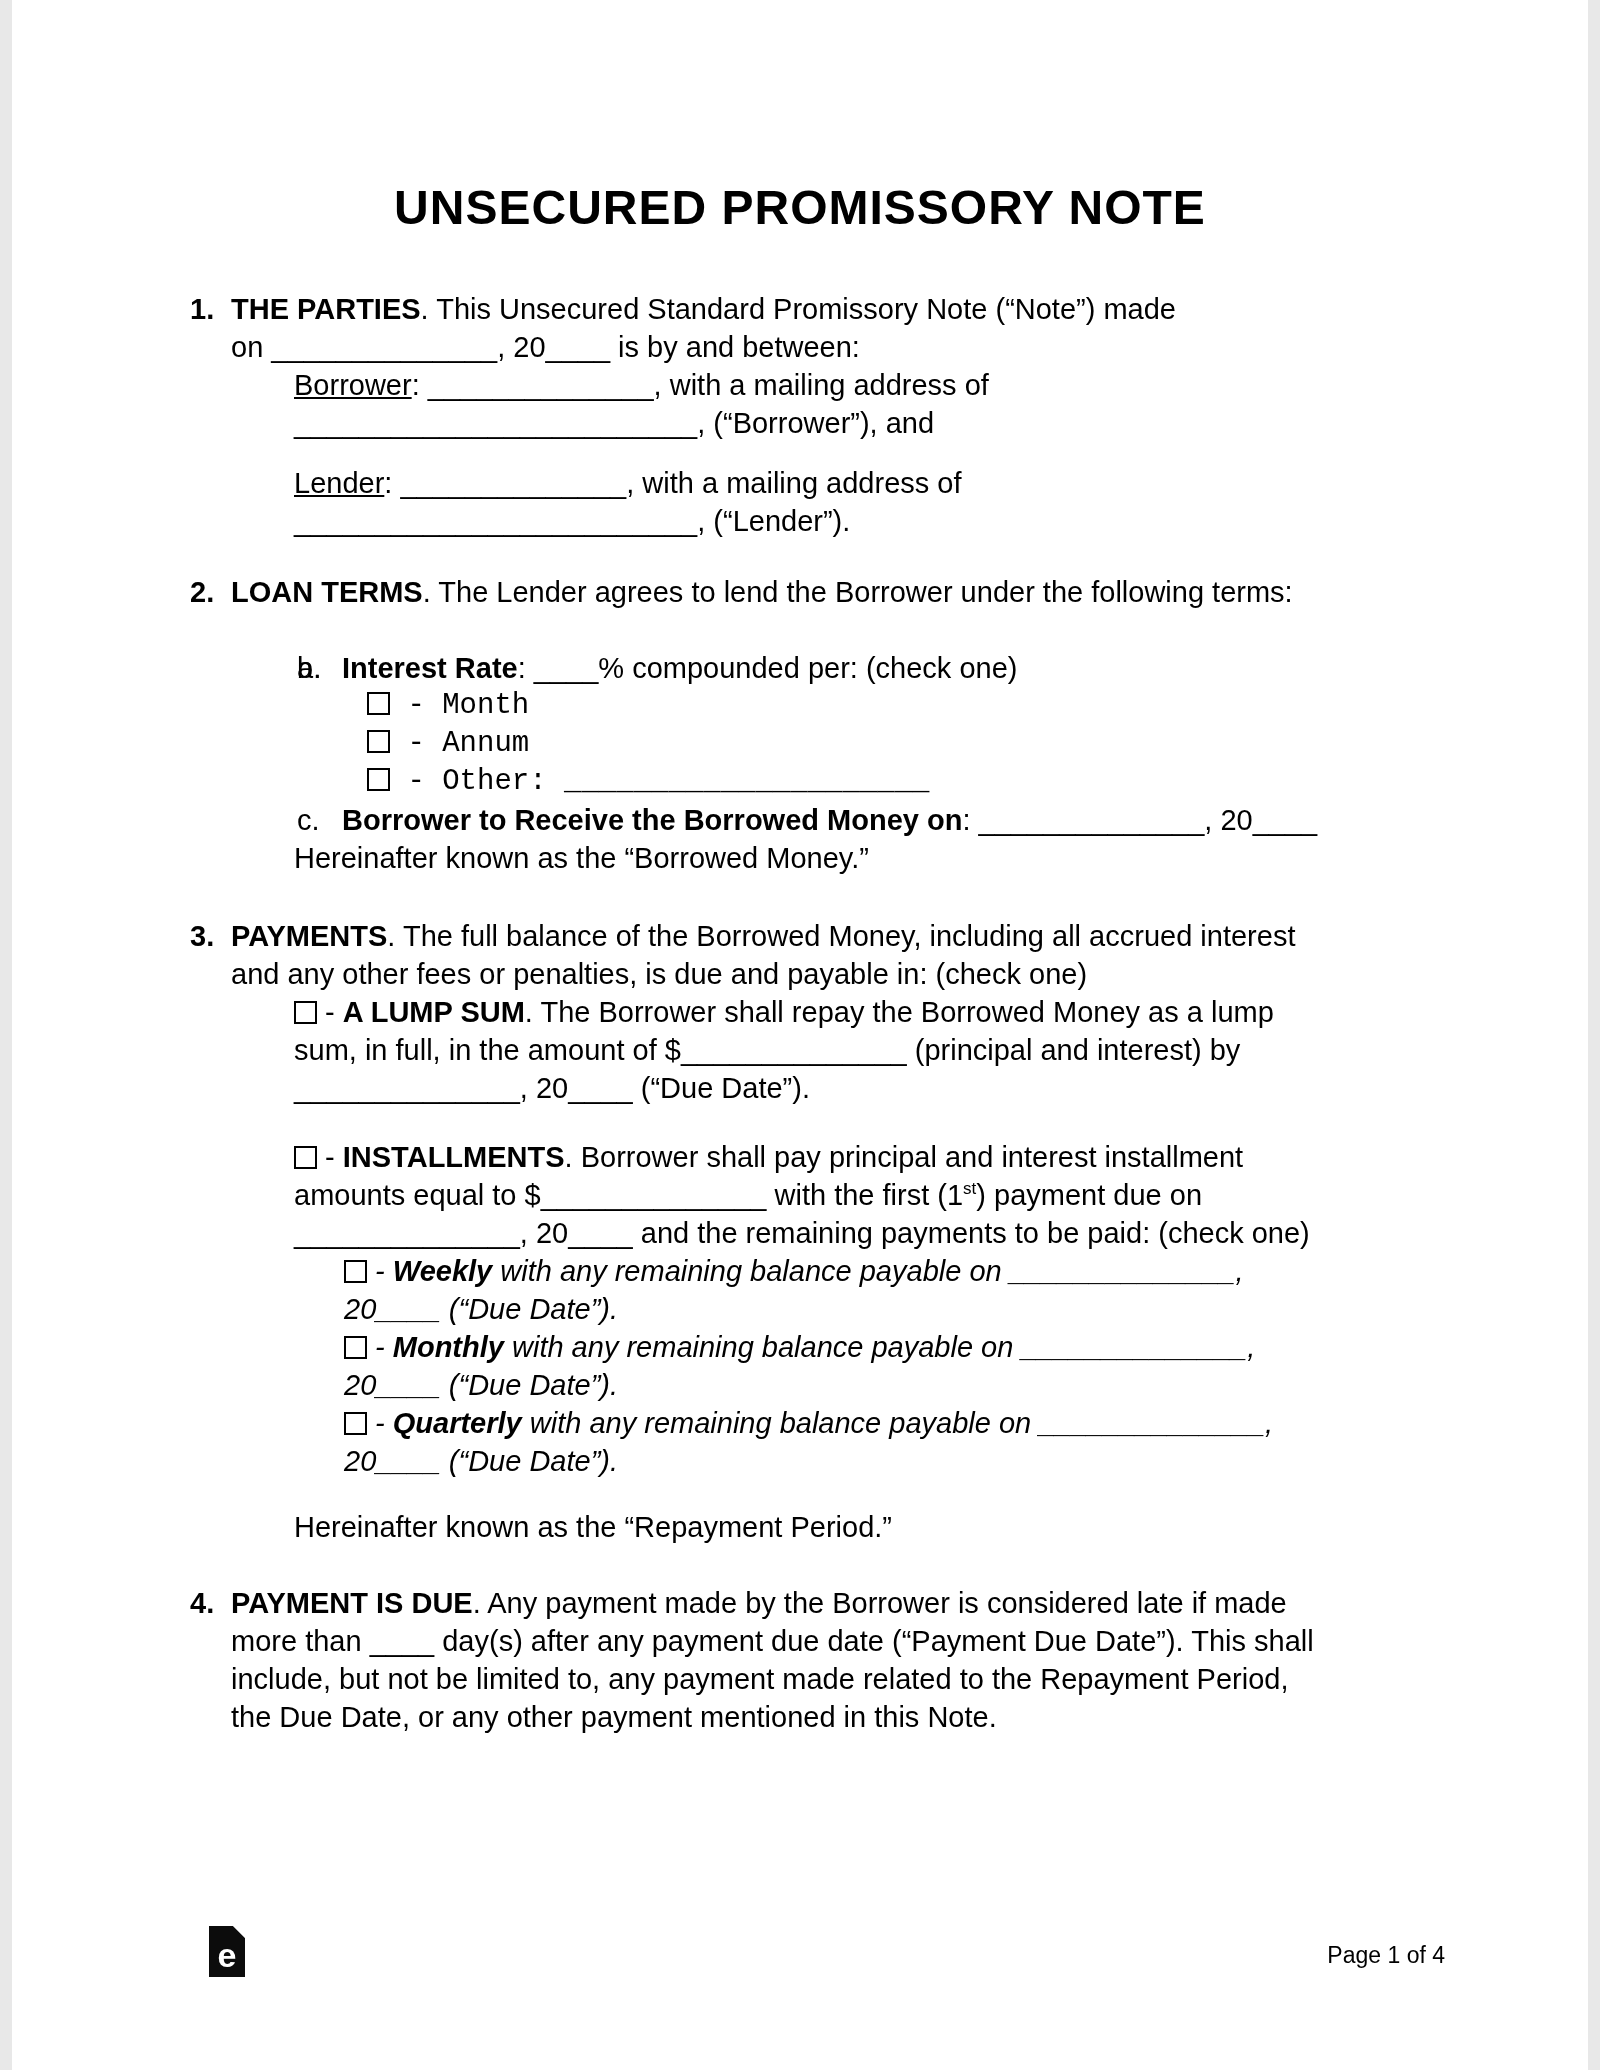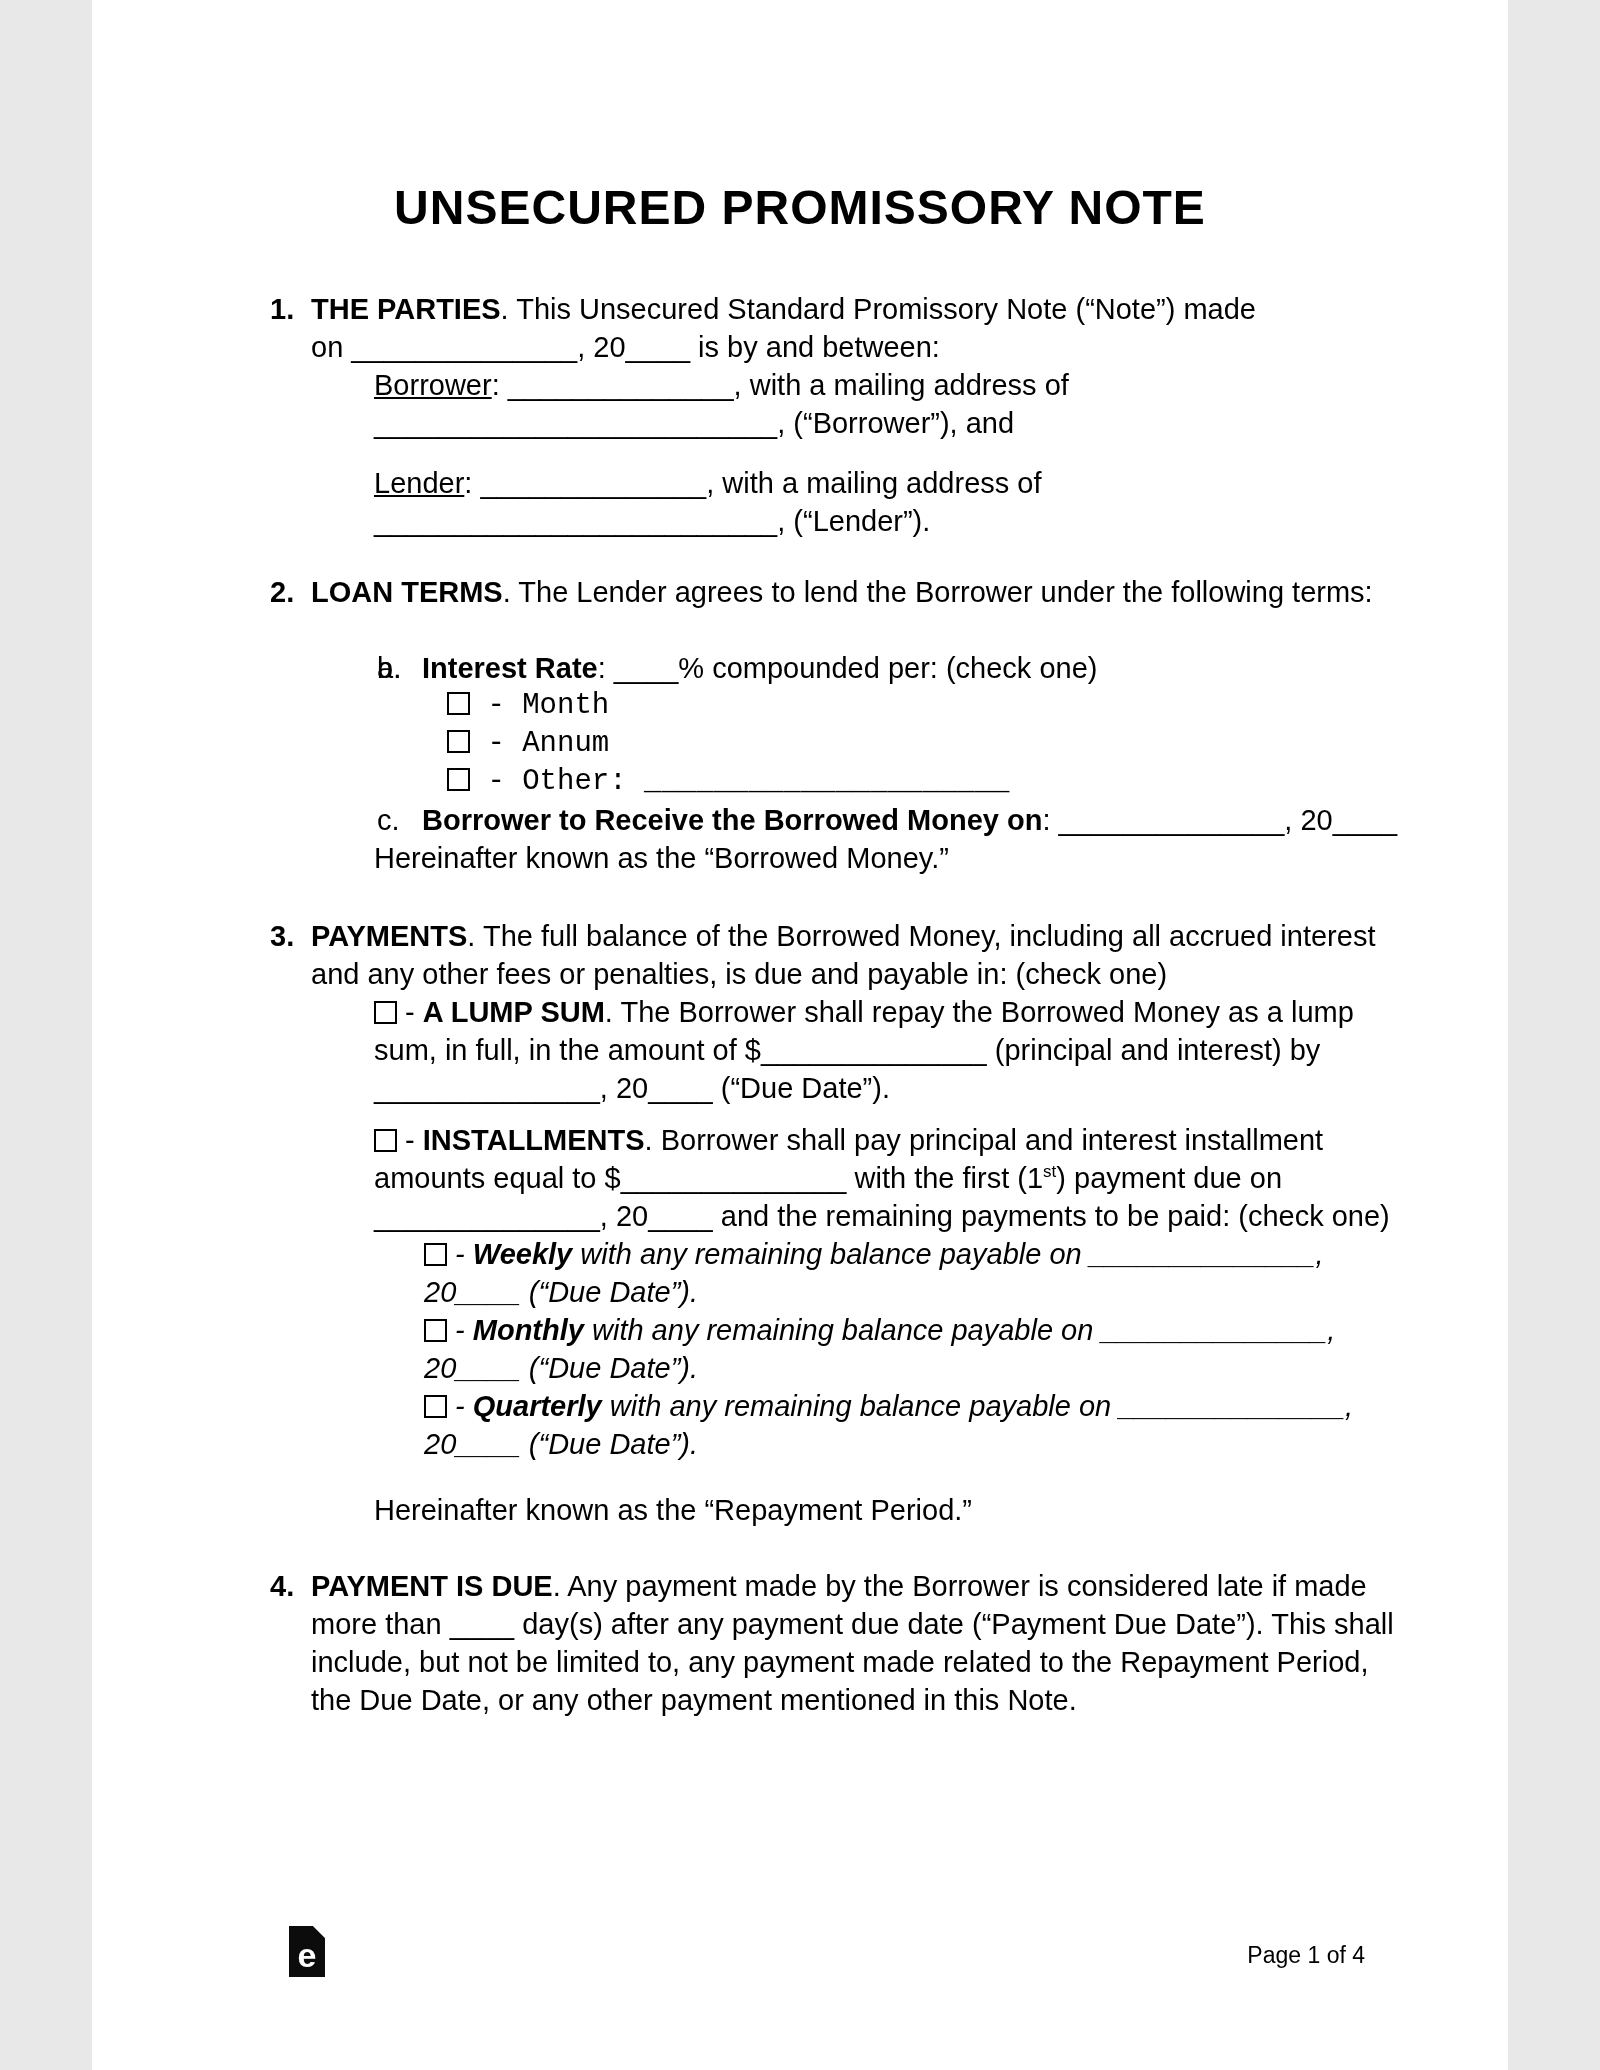--- a/index.html
+++ b/index.html
@@ -1,18 +1,18 @@
 <!DOCTYPE html>
 <html><head>
 <meta charset="utf-8">
 <style>
   html,body { margin:0; padding:0; background:#e8e8e8; }
   .page {
     position:relative;
-    width:1416px; height:2070px;
+    width:1576px; height:2070px;
     margin:0 auto;
     background:#ffffff;
     color:#000;
     font-family:"Liberation Sans", sans-serif;
     font-size:29px;
     line-height:38px;
     overflow:hidden;
   }
   .title {
     margin:0;
@@ -29,21 +29,21 @@
   .l1 { padding-left:219px; }  .l1 > .marker { left:178px; font-weight:bold; }
   .l2 { padding-left:282px; }
   .l3 { padding-left:330px; }  .l3 > .marker { left:285px; font-weight:normal; }
   .l4 { padding-left:355px;font-family:Liberation Mono, monospace; }
   .l5 { padding-left:332px;font-style:italic; }
   .mt57 { margin-top:57px; }
   .mt40 { margin-top:40px; }
   .mt38 { margin-top:38px; }
   .mt33 { margin-top:33px; }
   .mt32 { }
-  .mt31 { margin-top:14px; }
+  .mt31 { margin-top:31px; }
   .mt30 { margin-top:22px; }
   .mt28 { margin-top:28px; }
   .b { font-weight:bold; }
   .u { text-decoration:underline; }
   sup { font-size:17px; line-height:0; }
   .blank { letter-spacing:0; }
   .checkbox {
     display:inline-block;
     width:19px; height:19px;
     border:2px solid #000;

